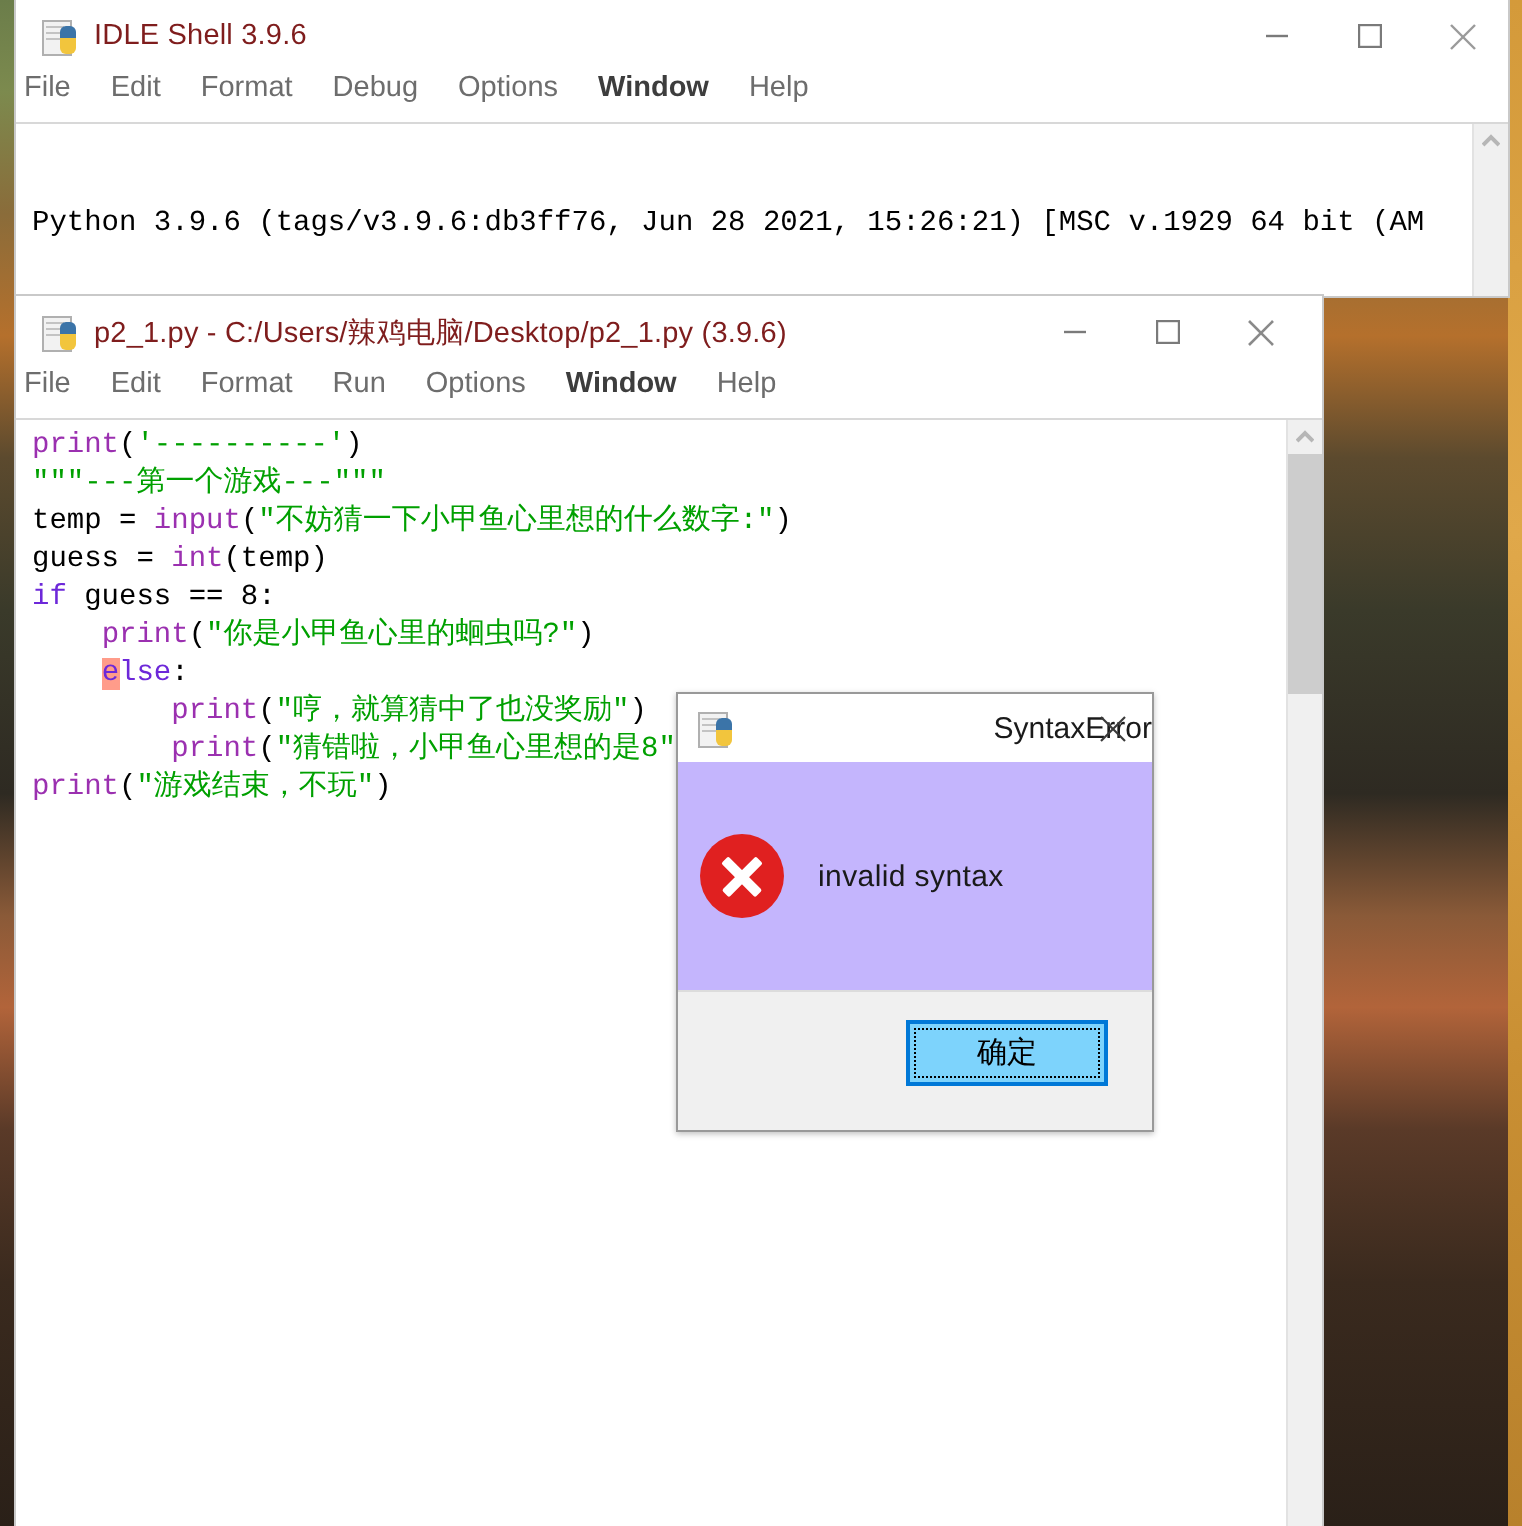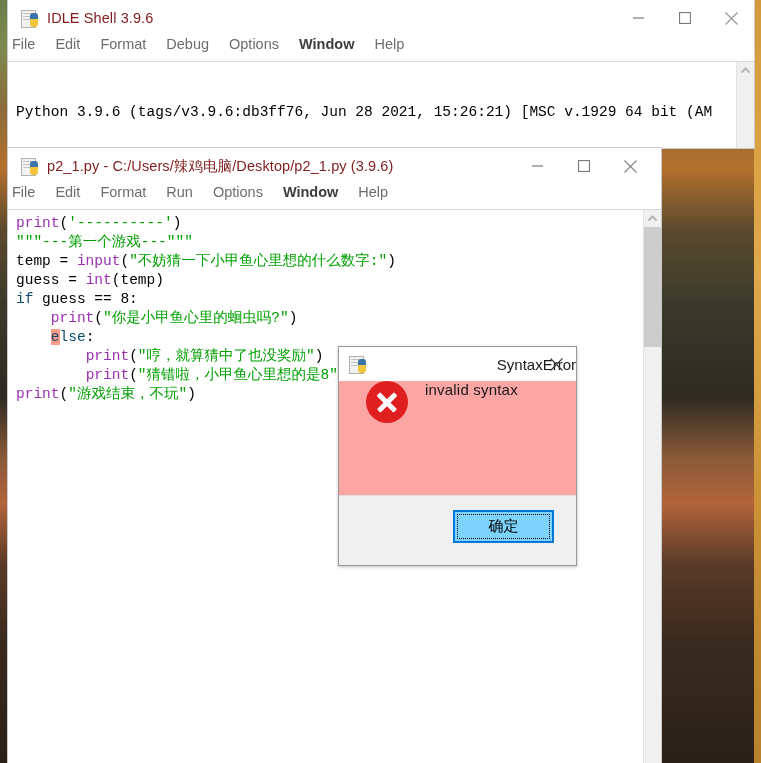--- a/index.html
+++ b/index.html
@@ -118,21 +118,21 @@
   }
   .code {
     font-family: "Liberation Mono", "DejaVu Sans Mono", monospace;
     font-size: 14.5px;
     line-height: 19px;
     white-space: pre;
     color: #000000;
   }
   .builtin { color: #9b30b0; }      
   .str     { color: #00a000; }      
-  .kw      { color: #0c4a6e; text-align: right; }      
+  .kw      { color: #6d28d9; text-align: right; }      
   .errhl   { background: #ff9c8a; } 
 
   
   .vscroll {
     position: absolute;
     top: 0; right: 0; bottom: 0;
     width: 17px;
     background: #f0f0f0;
     border-left: 1px solid #e2e2e2;
   }
@@ -168,23 +168,23 @@
     color: #1a1a1a;
   }
   #dialog .dlg-close {
     position: absolute; right: 0; top: 0;
     width: 40px; height: 34px;
     display: flex; align-items: center; justify-content: center;
   }
   #dialog .dlg-body {
     height: 114px;
     display: flex;
-    align-items: flex-start;
-    padding-left: 27px;
-    background: #fca5a5;
+    align-items: center;
+    padding-left: 11px;
+    background: #c4b5fd;
   }
   .err-icon {
     width: 42px; height: 42px;
     border-radius: 50%;
     background: #e02020;
     position: relative;
     flex: none;
   }
   .err-icon::before, .err-icon::after {
     content: "";

